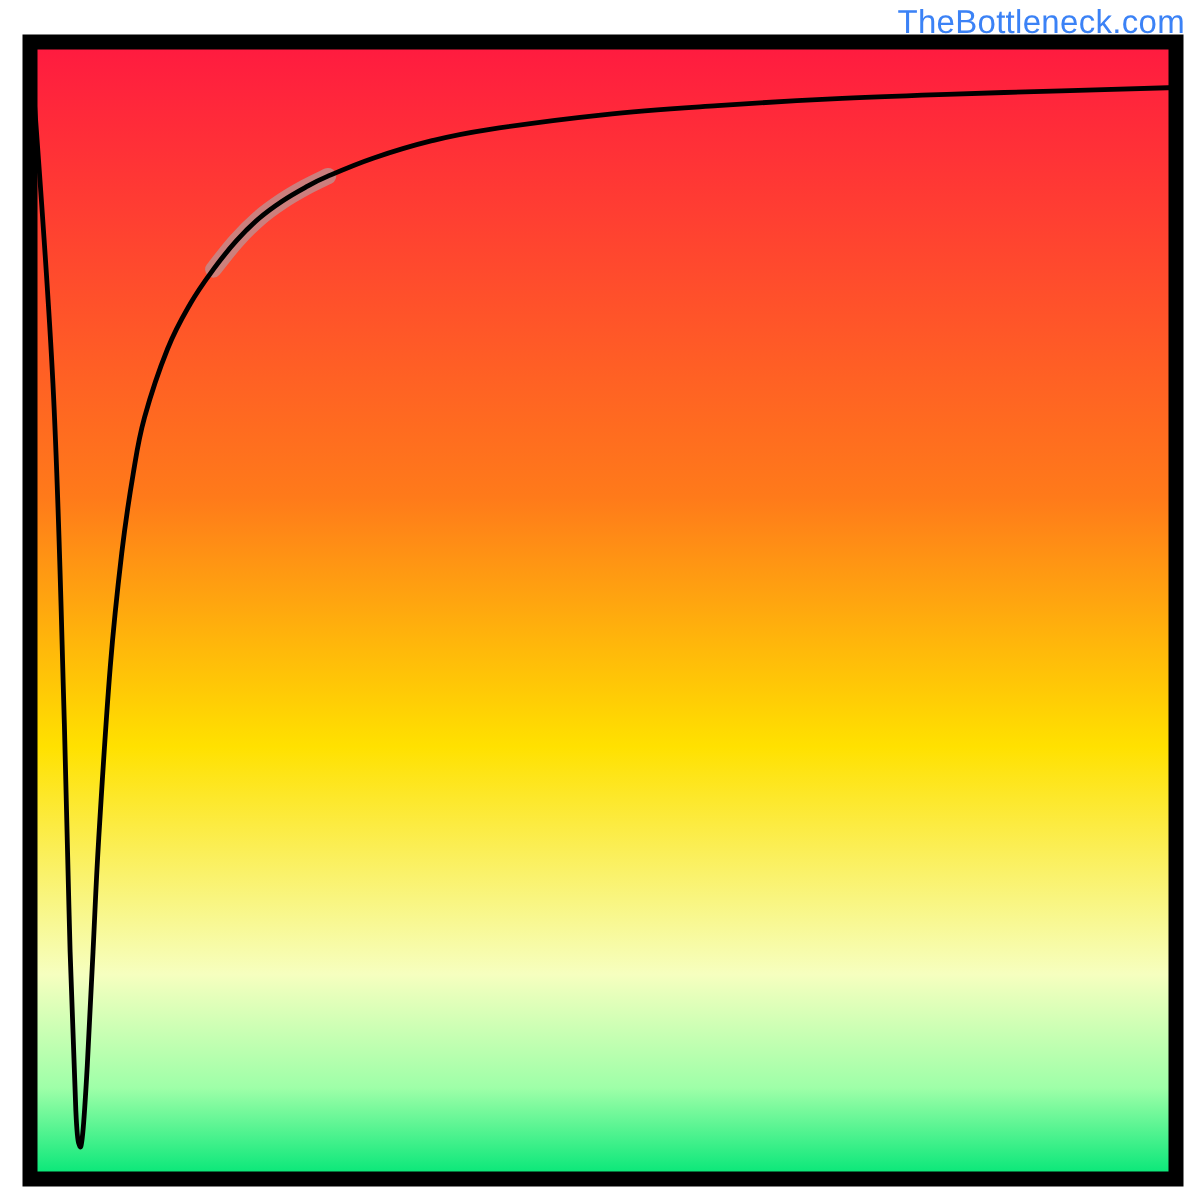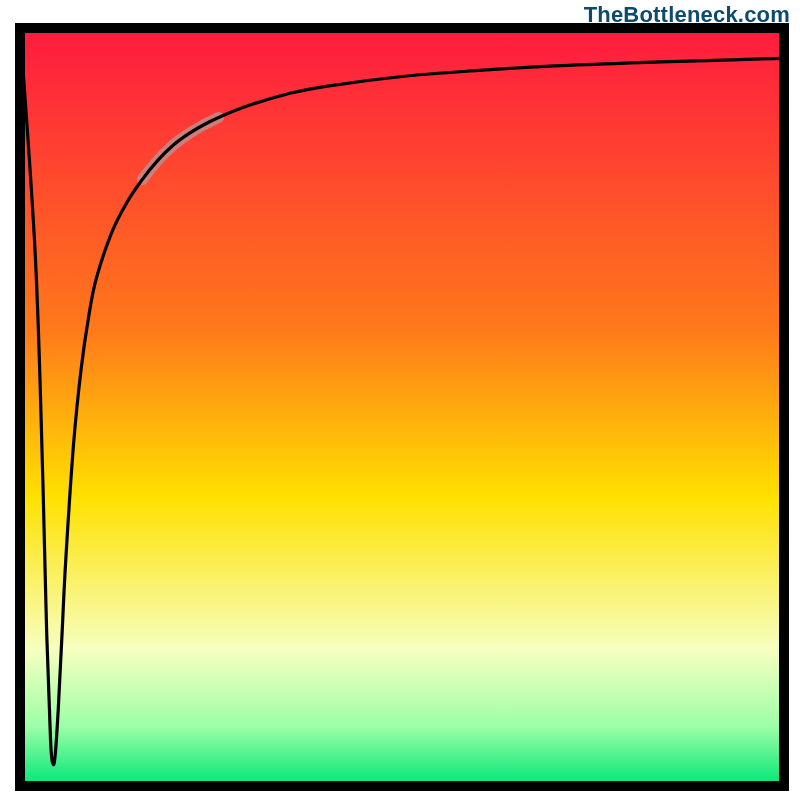--- a/index.html
+++ b/index.html
@@ -14,22 +14,22 @@
     position: relative;
     width: 800px;
     height: 800px;
   }
   .attribution {
     position: absolute;
     top: 2px;
     right: 10px;
     font-family: Arial, Helvetica, sans-serif;
     font-size: 22px;
-    font-weight: 700;
-    color: #0c4a6e;
+    font-weight: 400;
+    color: #3b82f6;
     letter-spacing: 0.2px;
   }
   svg.chart {
     position: absolute;
     left: 0;
     top: 0;
   }
 </style>
 </head>
 <body>

